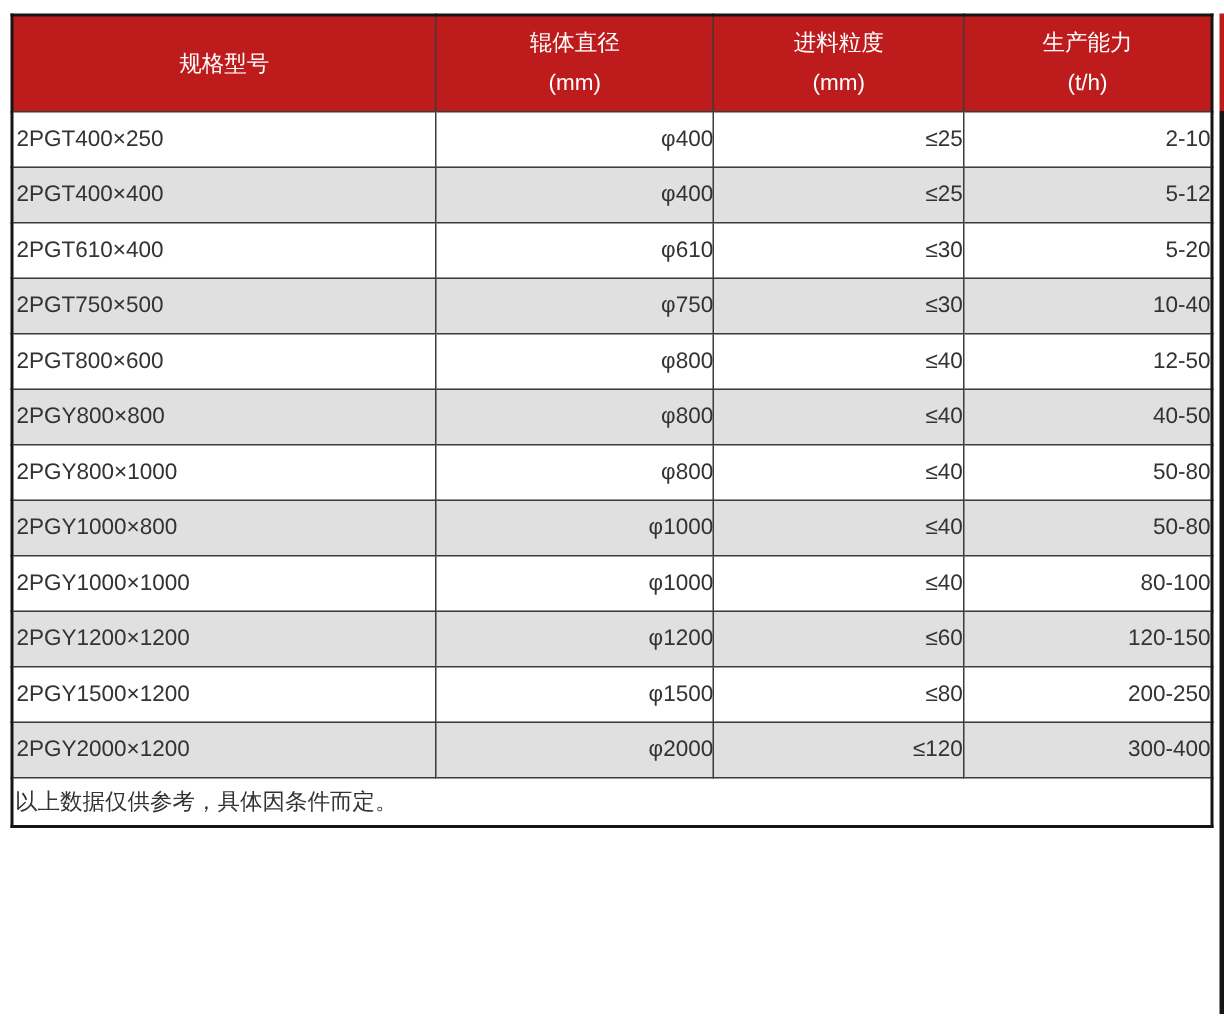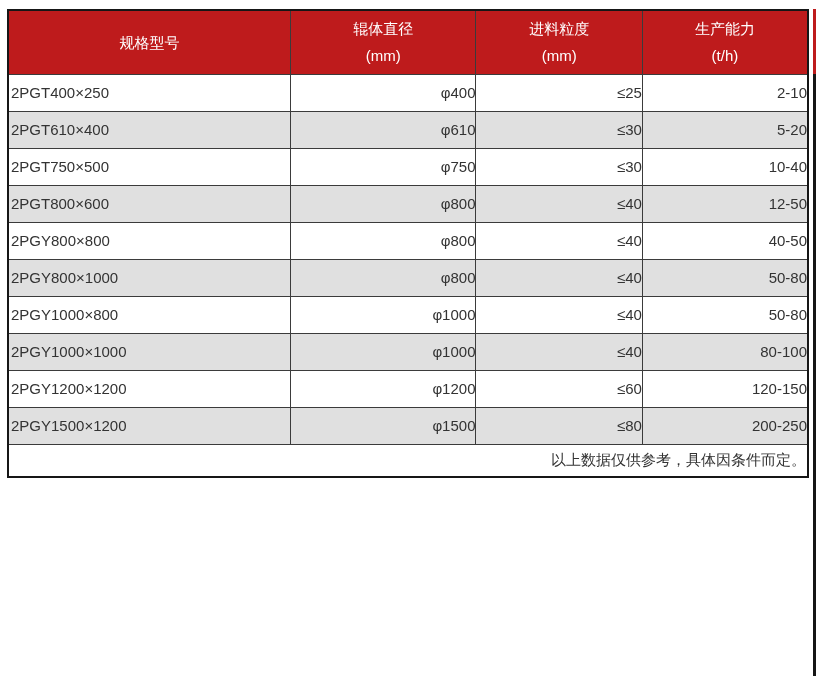--- a/index.html
+++ b/index.html
@@ -64,21 +64,21 @@
     background: var(--row-alt-bg);
   }
   .spec-table tbody td:first-child {
     text-align: left;
     padding-left: 2px;
   }
   .spec-table tfoot td {
     height: 33px;
     font-size: 15px;
     color: var(--text);
-    text-align: right;
+    text-align: left;
     vertical-align: middle;
     background: var(--row-bg);
   }
   
   .edge-strip {
     position: absolute;
     right: 0;
     top: 9px;
     width: 3px;
     height: 667px;
@@ -127,20 +127,26 @@
       </tr>
     </thead>
     <tbody>
         <tr>
           <td>2PGT400×250</td>
           <td>φ400</td>
           <td>≤25</td>
           <td>2-10</td>
         </tr>
         <tr>
+          <td>2PGT400×400</td>
+          <td>φ400</td>
+          <td>≤25</td>
+          <td>5-12</td>
+        </tr>
+        <tr>
           <td>2PGT610×400</td>
           <td>φ610</td>
           <td>≤30</td>
           <td>5-20</td>
         </tr>
         <tr>
           <td>2PGT750×500</td>
           <td>φ750</td>
           <td>≤30</td>
           <td>10-40</td>
@@ -179,20 +185,26 @@
           <td>2PGY1200×1200</td>
           <td>φ1200</td>
           <td>≤60</td>
           <td>120-150</td>
         </tr>
         <tr>
           <td>2PGY1500×1200</td>
           <td>φ1500</td>
           <td>≤80</td>
           <td>200-250</td>
+        </tr>
+        <tr>
+          <td>2PGY2000×1200</td>
+          <td>φ2000</td>
+          <td>≤120</td>
+          <td>300-400</td>
         </tr>
       </tbody>
     <tfoot>
       <tr>
         <td colspan="4">以上数据仅供参考，具体因条件而定。</td>
       </tr>
     </tfoot>
   </table>
 
   <div class="edge-strip">

